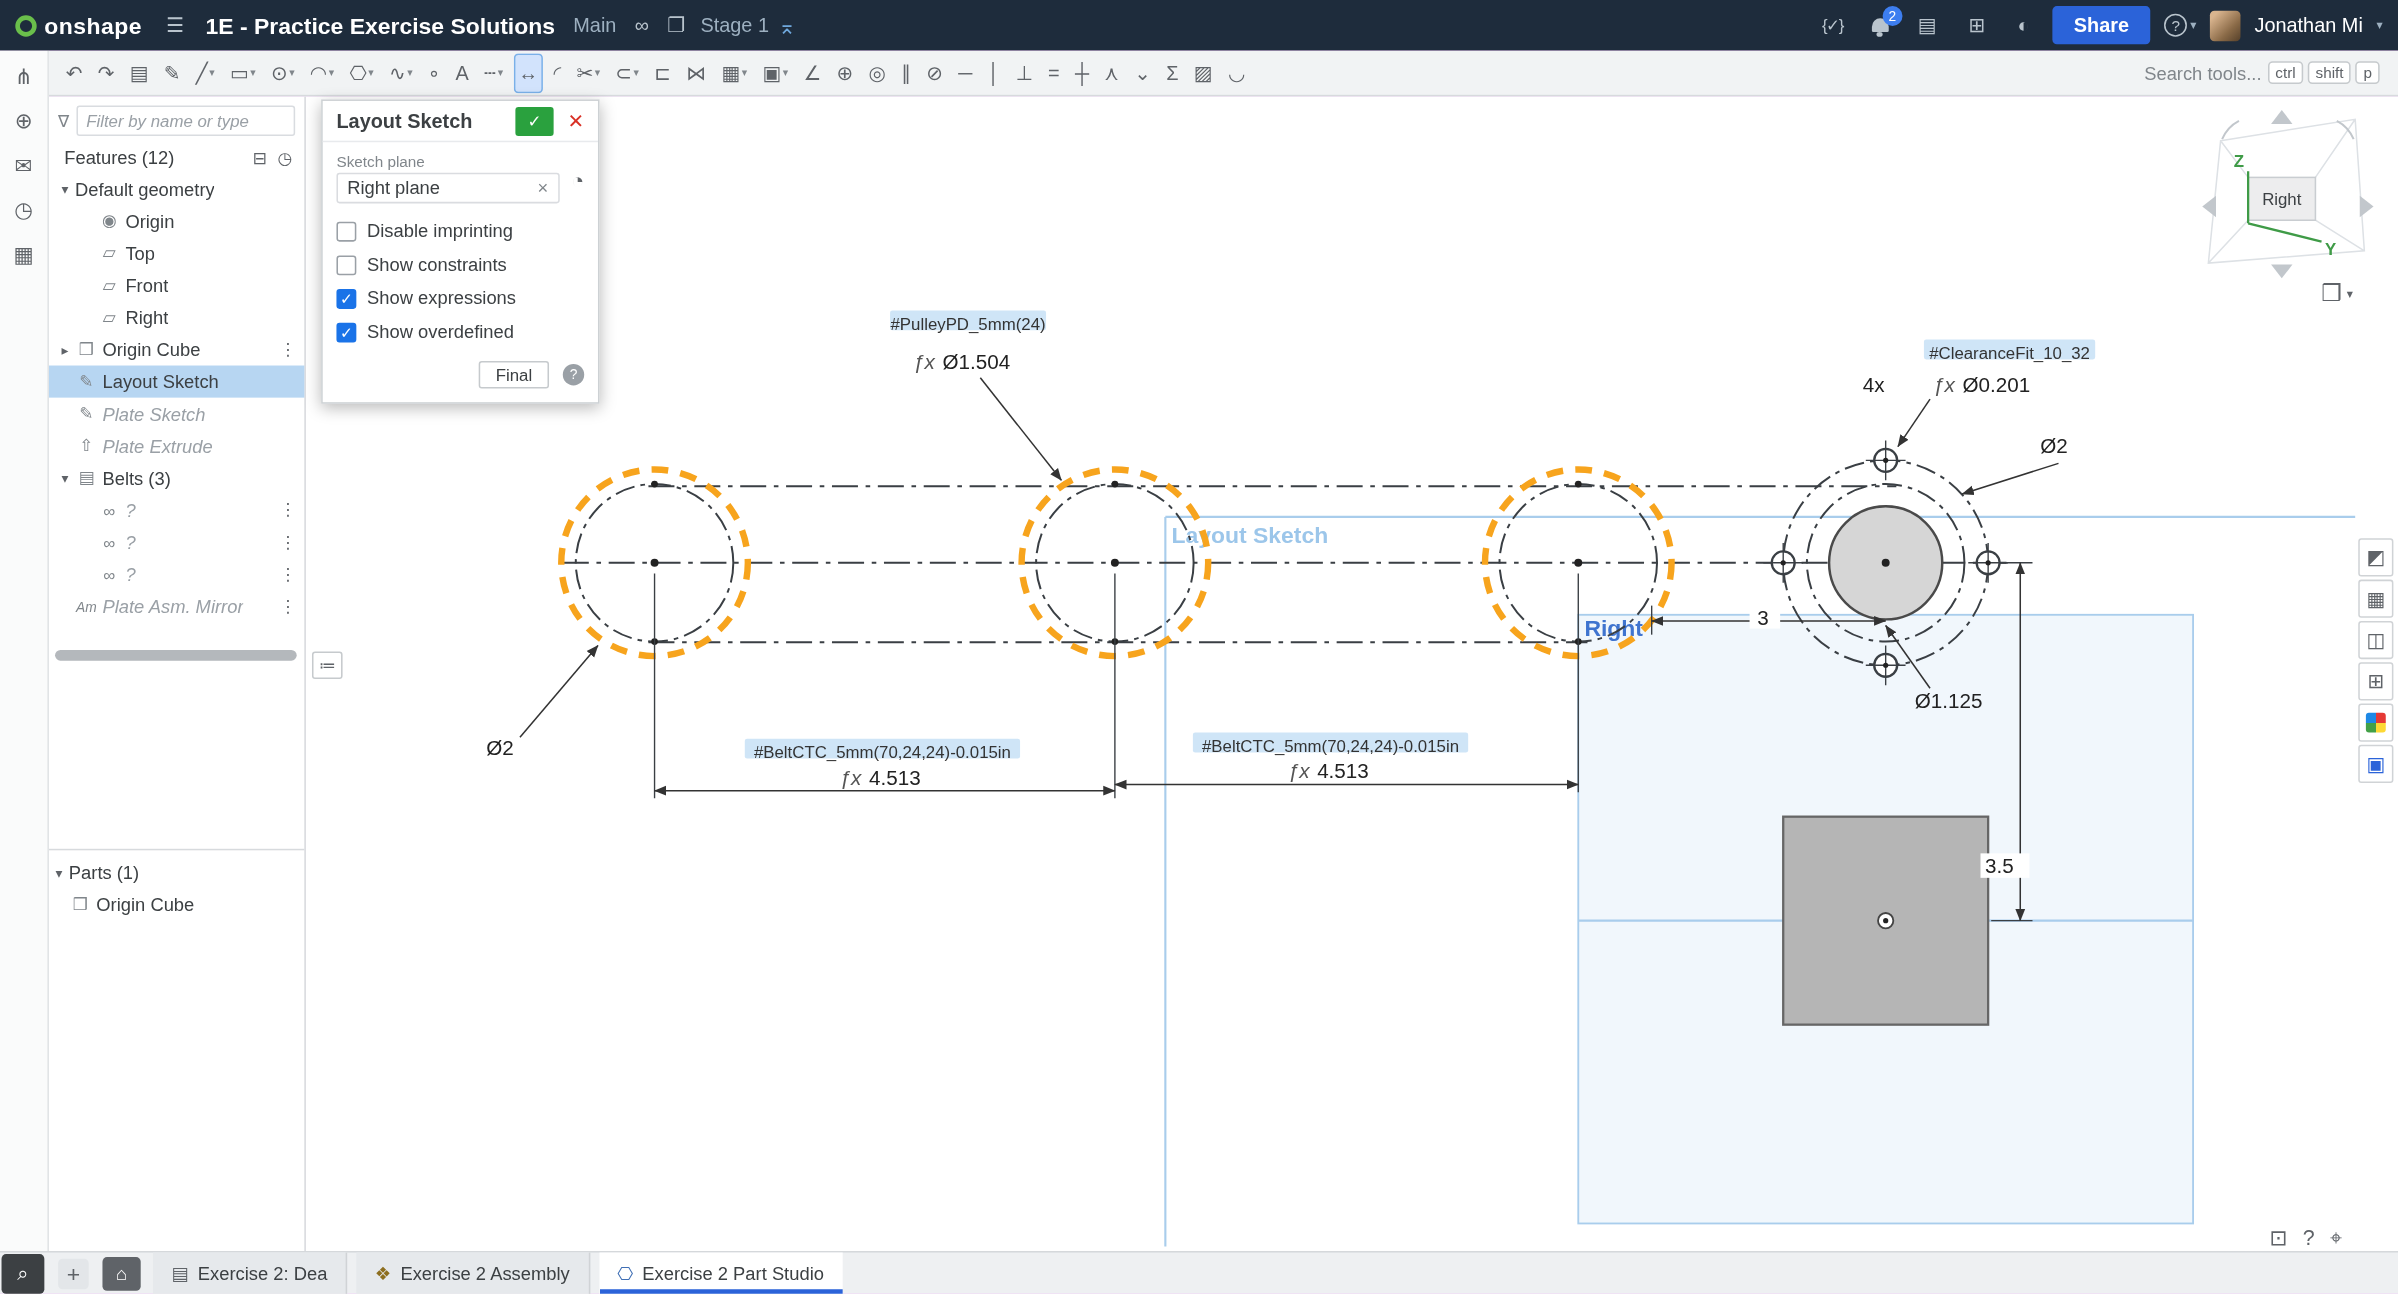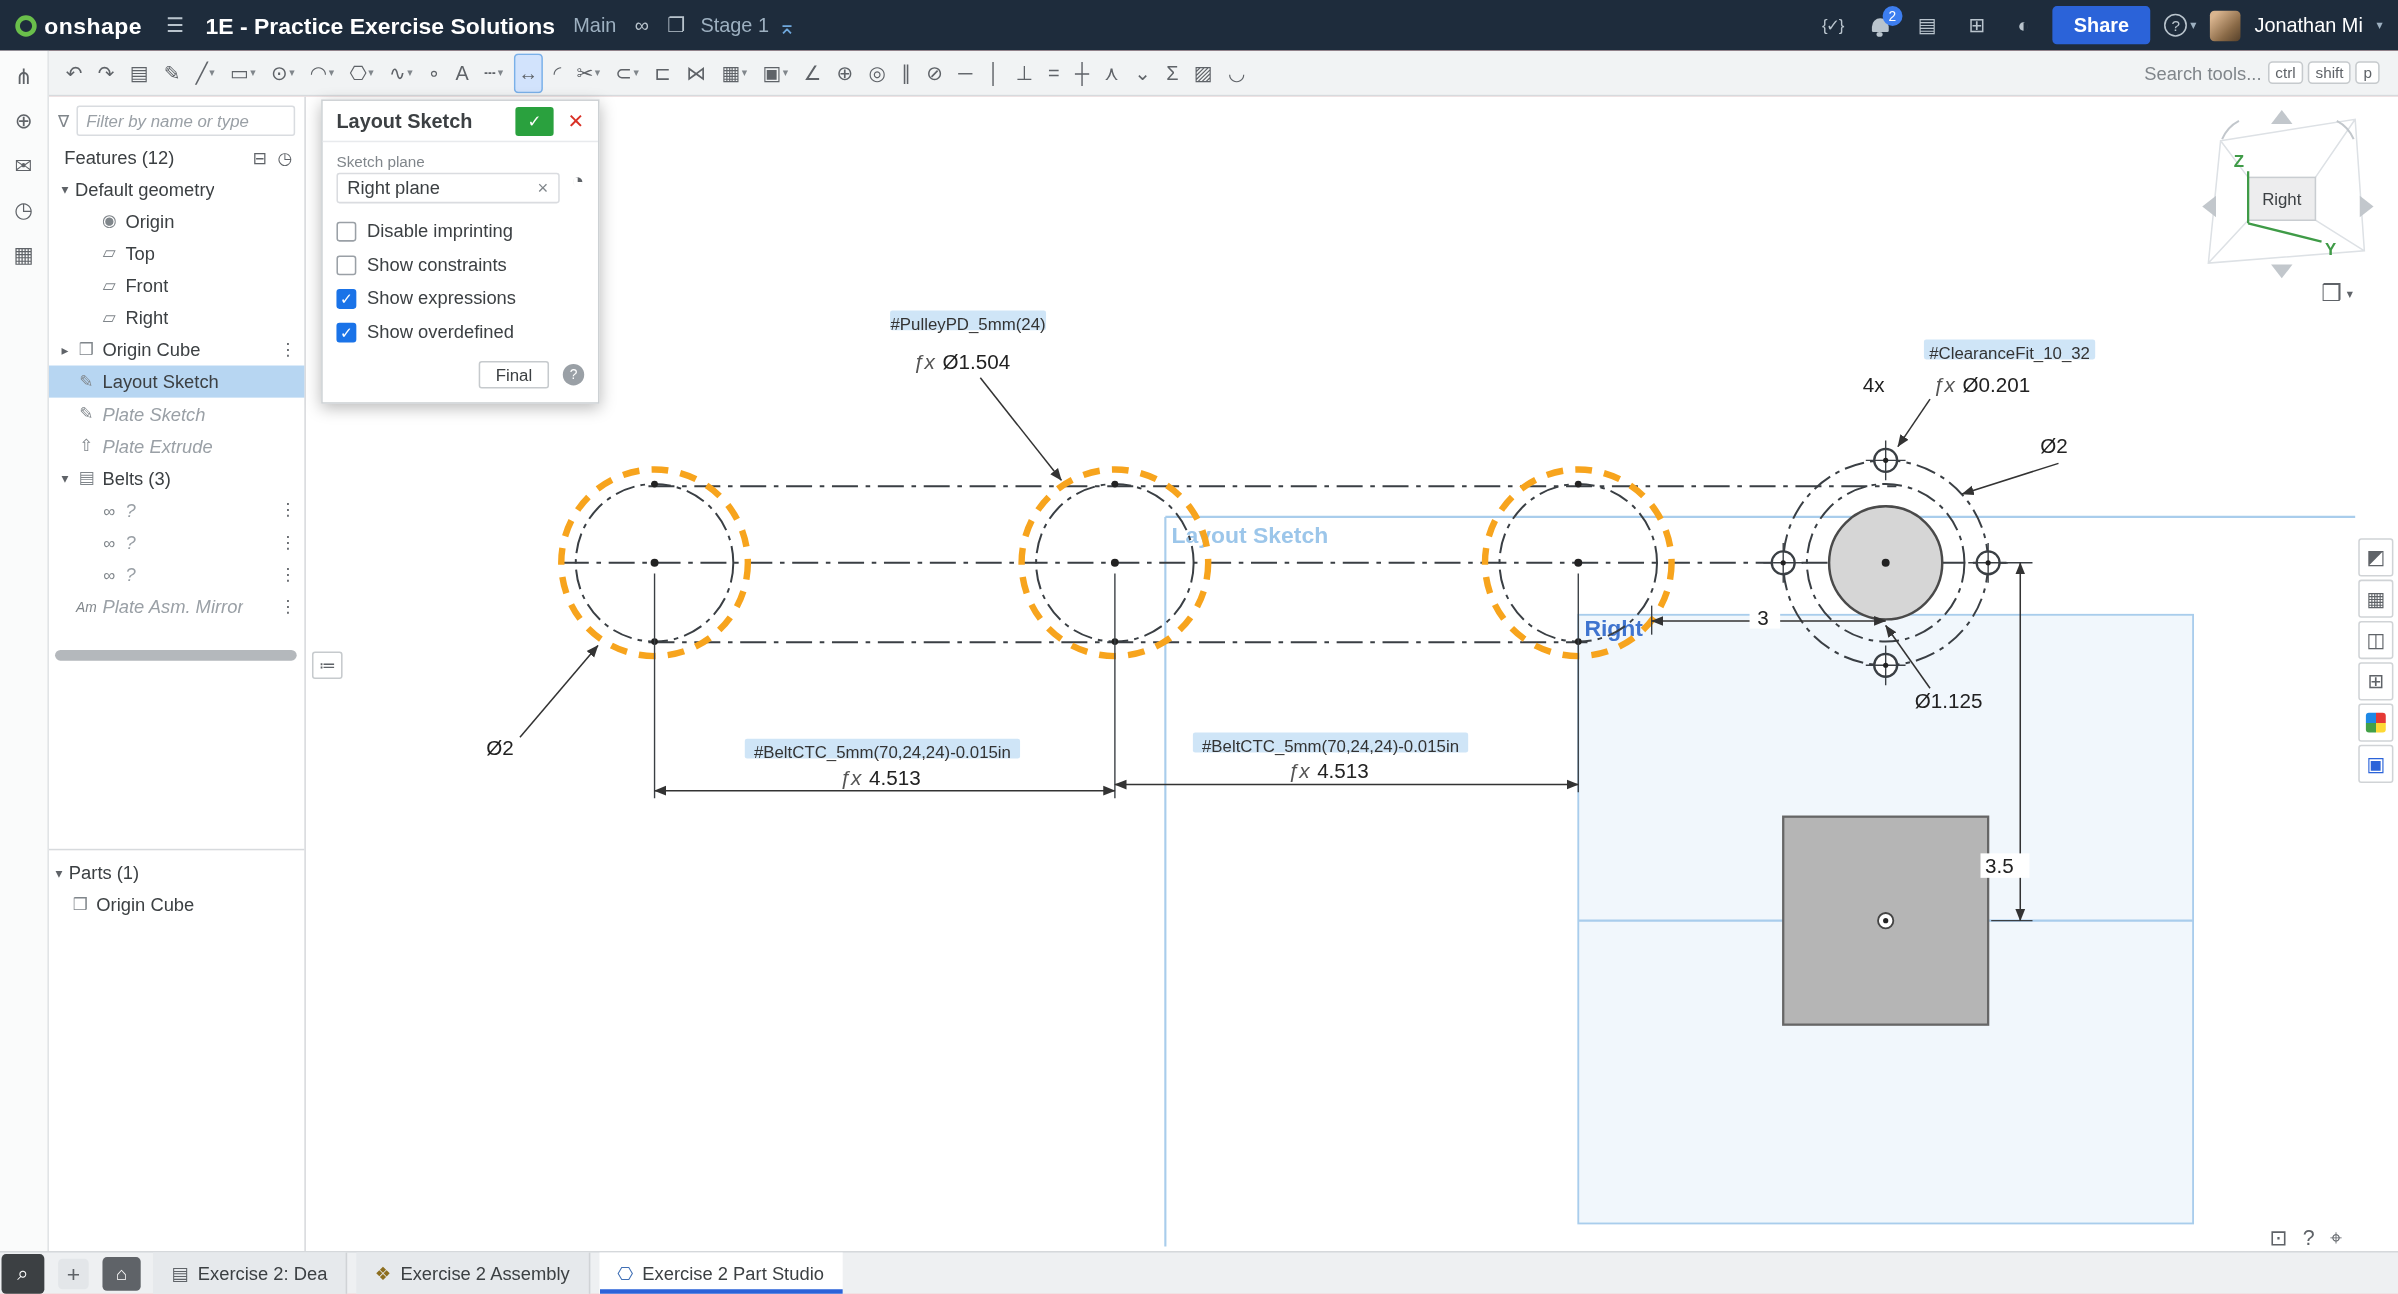--- a/index.html
+++ b/index.html
@@ -1,18 +1,18 @@
 <!DOCTYPE html>
 <html><head>
 <meta charset="utf-8">
 <title>Onshape - 1E Practice Exercise Solutions</title>
 <style>
 *{margin:0;padding:0;box-sizing:border-box}
 body{font-family:"Liberation Sans","DejaVu Sans",sans-serif;background:#fff}
-.viewport{position:relative;width:2398px;height:1294px;overflow:hidden;background:#fca5a5}
+.viewport{position:relative;width:2398px;height:1294px;overflow:hidden;background:#f0abfc}
 .app{position:absolute;left:0;top:0;width:1568px;height:846px;transform:scale(1.52934);transform-origin:0 0;font-size:12px;color:#3c4043}
 .cc{display:flex;align-items:center;justify-content:center}
 
 
 .topbar{position:absolute;left:0;top:0;right:0;height:33px;background:#1e2c3c;display:flex;align-items:center;padding:0 10px;color:#dfe5ea;z-index:10}
 .tb-left{display:flex;align-items:center}
 .tb-right{display:flex;align-items:center;margin-left:auto;gap:9px}
 .logo{display:flex;align-items:center;gap:5px;margin-right:10px}
 .logo-mark{width:14px;height:14px;border:3.5px solid #6abf4b;border-radius:50%}
 .logo-text{font-size:15px;font-weight:700;color:#fff;letter-spacing:.3px}

